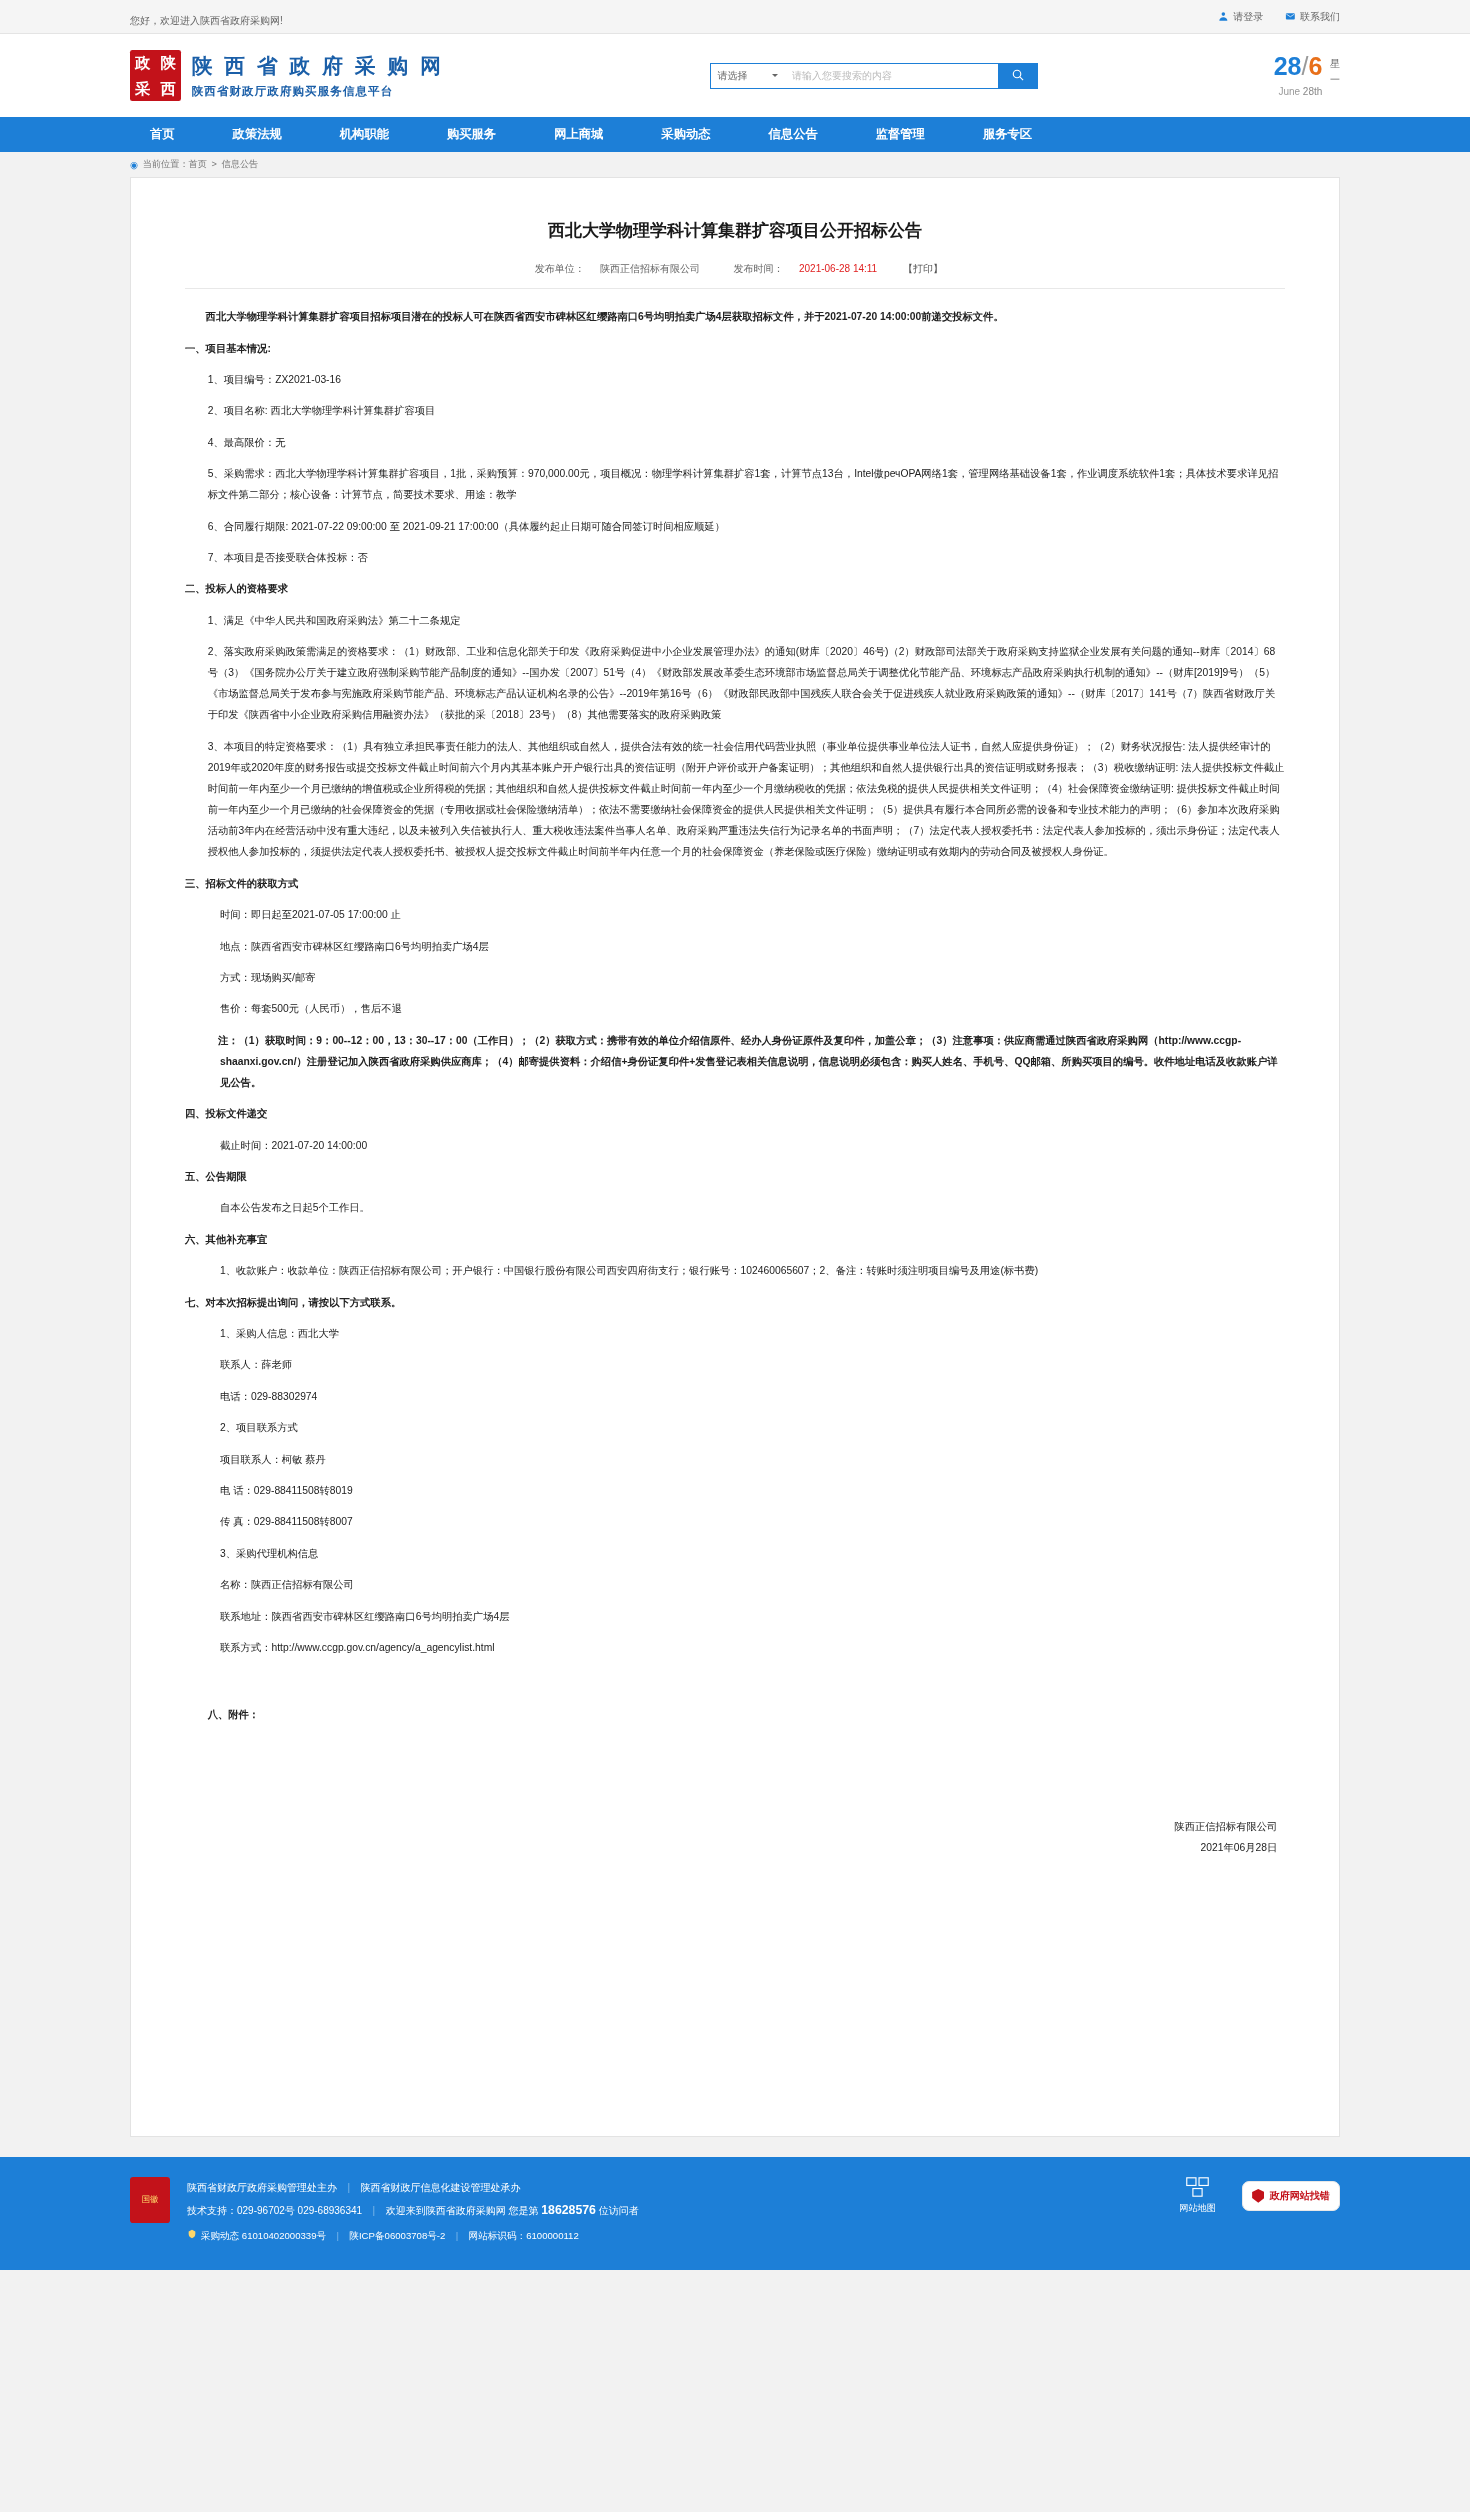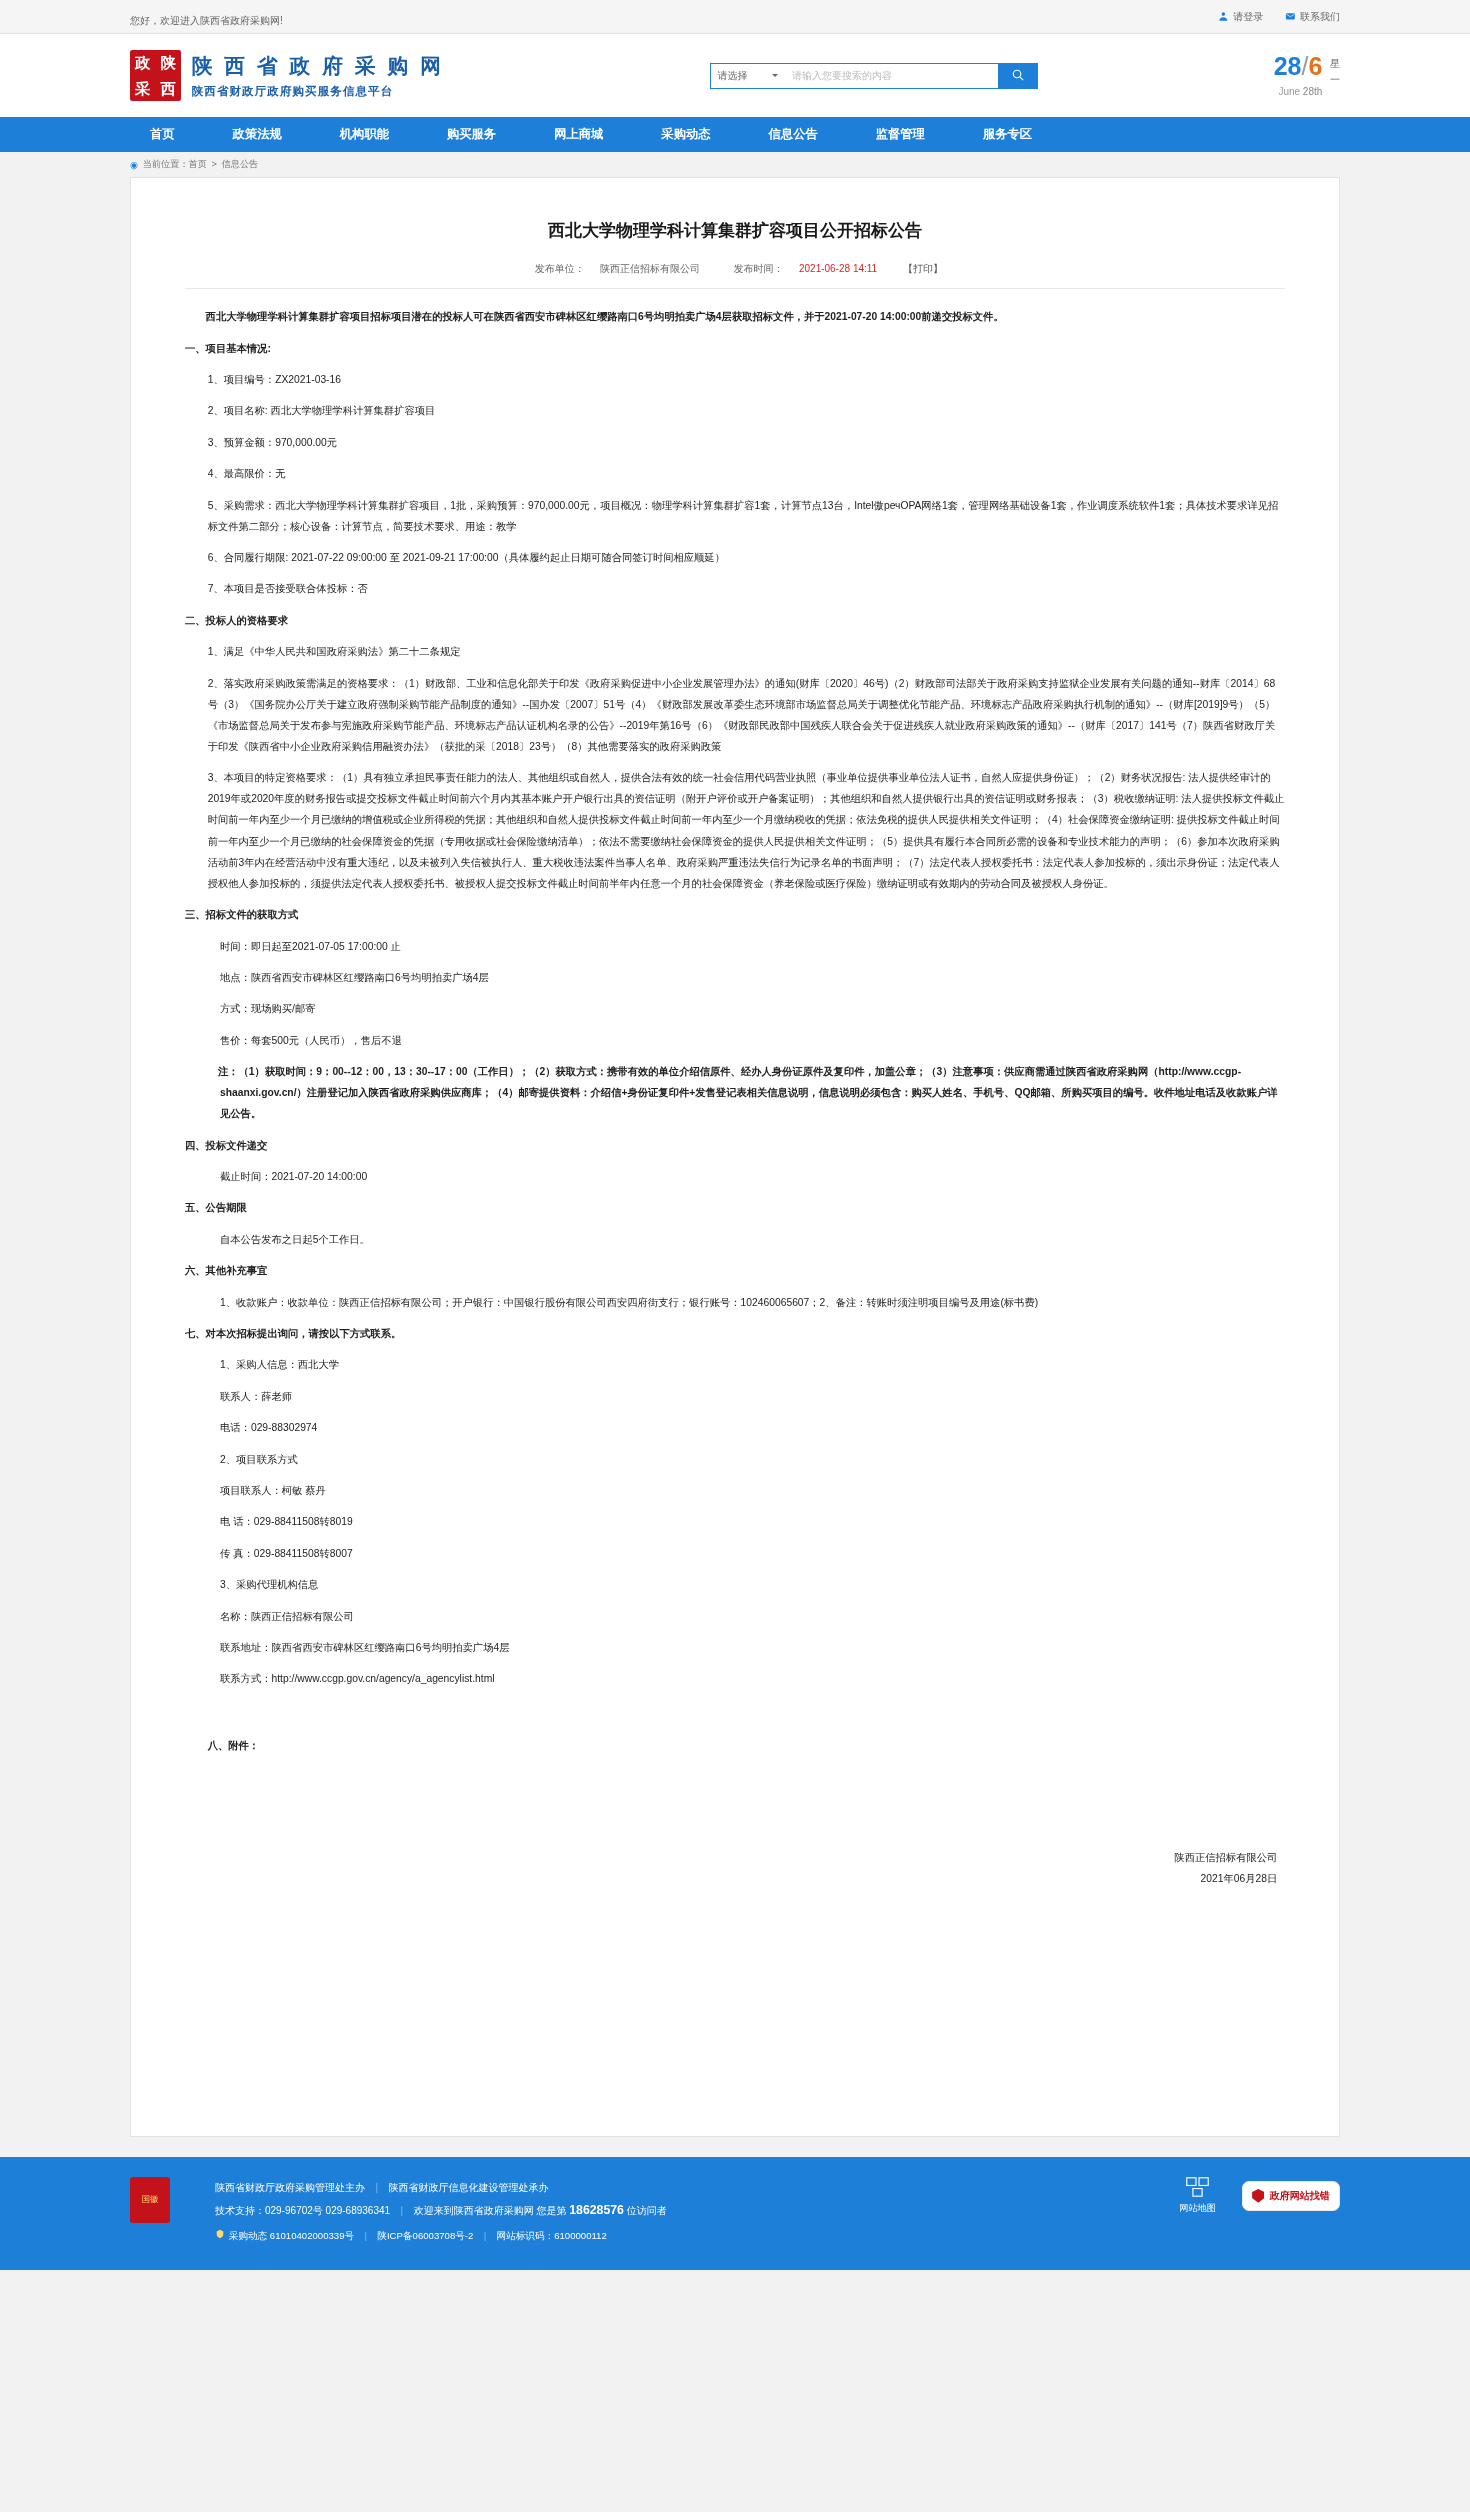--- a/index.html
+++ b/index.html
@@ -133,21 +133,21 @@
 
   
   .footer { background:#1d7fd7; color:#fff; padding:20px 130px 23px; }
   .footer .row1 { display:flex; align-items:flex-start; gap:31px; }
   .fleft { display:flex; gap:17px; align-items:flex-start; }
   .emblem {
     width:40px;height:46px;background:#c3121a;border-radius:3.1px;
     display:flex;align-items:center;justify-content:center;color:#ffd76a;font-size:8.4px;
     text-align:center;line-height:1.2;
   }
-  .flines { font-size:10px; line-height:2.1;margin-left:28px; }
+  .flines { font-size:10px; line-height:2.1; }
   .flines .sep { color:#7fb9ea; margin:0 7.7px; }
   .flines .phone { font-weight:bold; font-size:12.3px; }
   .fright { margin-left:auto; display:flex; align-items:center; gap:26px; }
   .sitemap { display:flex; flex-direction:column; align-items:center; gap:3.8px; font-size:9.2px; }
   .gov-badge {
     background:#fff; color:#c3121a; font-size:10px; font-weight:bold;
     padding:6.9px 9.2px; border-radius:7px; display:flex; align-items:center; gap:5.4px;
     border:1.5px solid #e8e8e8;
   }
   .gov-badge .shield { width:12.3px;height:13.8px;background:#c3121a; clip-path:polygon(50% 0,100% 22%,100% 66%,50% 100%,0 66%,0 22%); }
@@ -264,21 +264,20 @@
       <span><span>发布时间：</span><span class="red">2021-06-28 14:11</span></span>
       <span class="print">【打印】</span>
     </div>
 
     <div class="body-text">
       <p class="p-indent">西北大学物理学科计算集群扩容项目招标项目潜在的投标人可在陕西省西安市碑林区红缨路南口6号均明拍卖广场4层获取招标文件，并于2021-07-20 14:00:00前递交投标文件。</p>
 
       <p class="sec-title">一、项目基本情况:</p>
       <p class="lv1">1、项目编号：ZX2021-03-16</p>
       <p class="lv1">2、项目名称: 西北大学物理学科计算集群扩容项目</p>
-      <p class="lv1">3、预算金额：970,000.00元</p>
       <p class="lv1">4、最高限价：无</p>
       <p class="lv1">5、采购需求：西北大学物理学科计算集群扩容项目，1批，采购预算：970,000.00元，项目概况：物理学科计算集群扩容1套，计算节点13台，Intel傲речOPA网络1套，管理网络基础设备1套，作业调度系统软件1套；具体技术要求详见招标文件第二部分；核心设备：计算节点，简要技术要求、用途：教学</p>
       <p class="lv1">6、合同履行期限: 2021-07-22 09:00:00 至 2021-09-21 17:00:00（具体履约起止日期可随合同签订时间相应顺延）</p>
       <p class="lv1">7、本项目是否接受联合体投标：否</p>
 
       <p class="sec-title">二、投标人的资格要求</p>
       <p class="lv1">1、满足《中华人民共和国政府采购法》第二十二条规定</p>
       <p class="lv1">2、落实政府采购政策需满足的资格要求：（1）财政部、工业和信息化部关于印发《政府采购促进中小企业发展管理办法》的通知(财库〔2020〕46号)（2）财政部司法部关于政府采购支持监狱企业发展有关问题的通知--财库〔2014〕68号（3）《国务院办公厅关于建立政府强制采购节能产品制度的通知》--国办发〔2007〕51号（4）《财政部发展改革委生态环境部市场监督总局关于调整优化节能产品、环境标志产品政府采购执行机制的通知》--（财库[2019]9号）（5）《市场监督总局关于发布参与宪施政府采购节能产品、环境标志产品认证机构名录的公告》--2019年第16号（6）《财政部民政部中国残疾人联合会关于促进残疾人就业政府采购政策的通知》--（财库〔2017〕141号（7）陕西省财政厅关于印发《陕西省中小企业政府采购信用融资办法》（获批的采〔2018〕23号）（8）其他需要落实的政府采购政策</p>
       <p class="lv1">3、本项目的特定资格要求：（1）具有独立承担民事责任能力的法人、其他组织或自然人，提供合法有效的统一社会信用代码营业执照（事业单位提供事业单位法人证书，自然人应提供身份证）；（2）财务状况报告: 法人提供经审计的2019年或2020年度的财务报告或提交投标文件截止时间前六个月内其基本账户开户银行出具的资信证明（附开户评价或开户备案证明）；其他组织和自然人提供银行出具的资信证明或财务报表；（3）税收缴纳证明: 法人提供投标文件截止时间前一年内至少一个月已缴纳的增值税或企业所得税的凭据；其他组织和自然人提供投标文件截止时间前一年内至少一个月缴纳税收的凭据；依法免税的提供人民提供相关文件证明；（4）社会保障资金缴纳证明: 提供投标文件截止时间前一年内至少一个月已缴纳的社会保障资金的凭据（专用收据或社会保险缴纳清单）；依法不需要缴纳社会保障资金的提供人民提供相关文件证明；（5）提供具有履行本合同所必需的设备和专业技术能力的声明；（6）参加本次政府采购活动前3年内在经营活动中没有重大违纪，以及未被列入失信被执行人、重大税收违法案件当事人名单、政府采购严重违法失信行为记录名单的书面声明；（7）法定代表人授权委托书：法定代表人参加投标的，须出示身份证；法定代表人授权他人参加投标的，须提供法定代表人授权委托书、被授权人提交投标文件截止时间前半年内任意一个月的社会保障资金（养老保险或医疗保险）缴纳证明或有效期内的劳动合同及被授权人身份证。</p>
 

